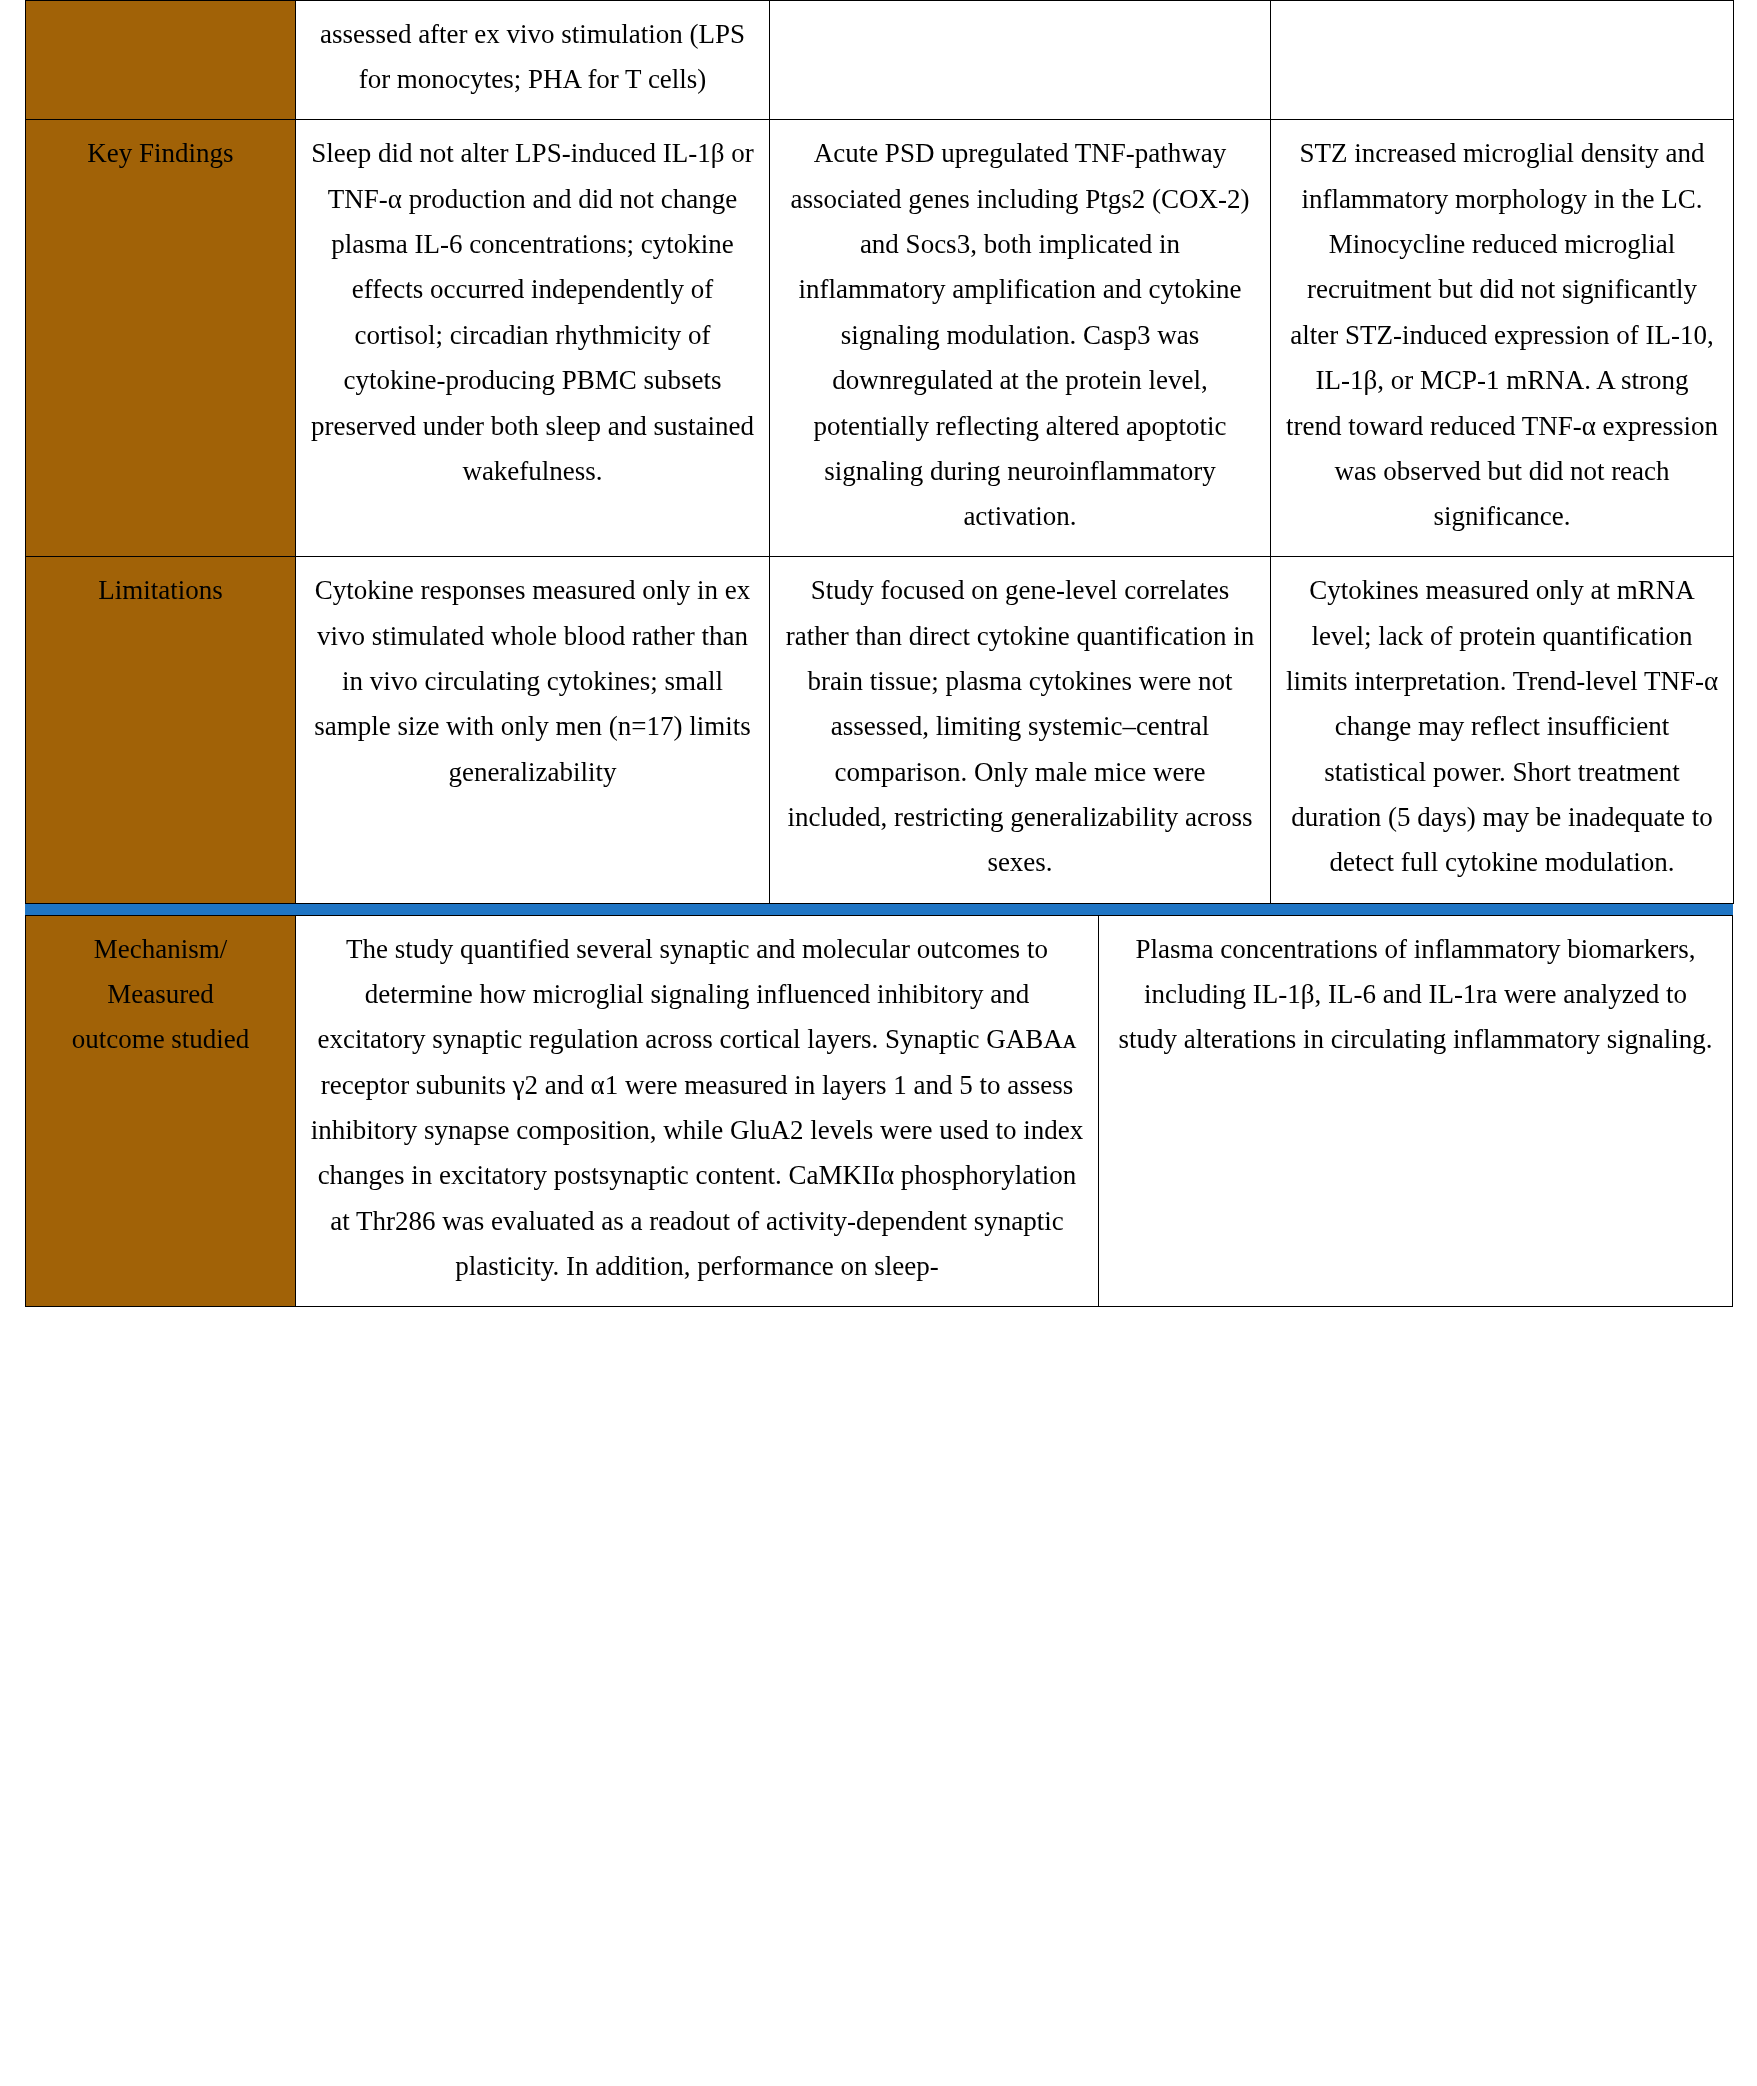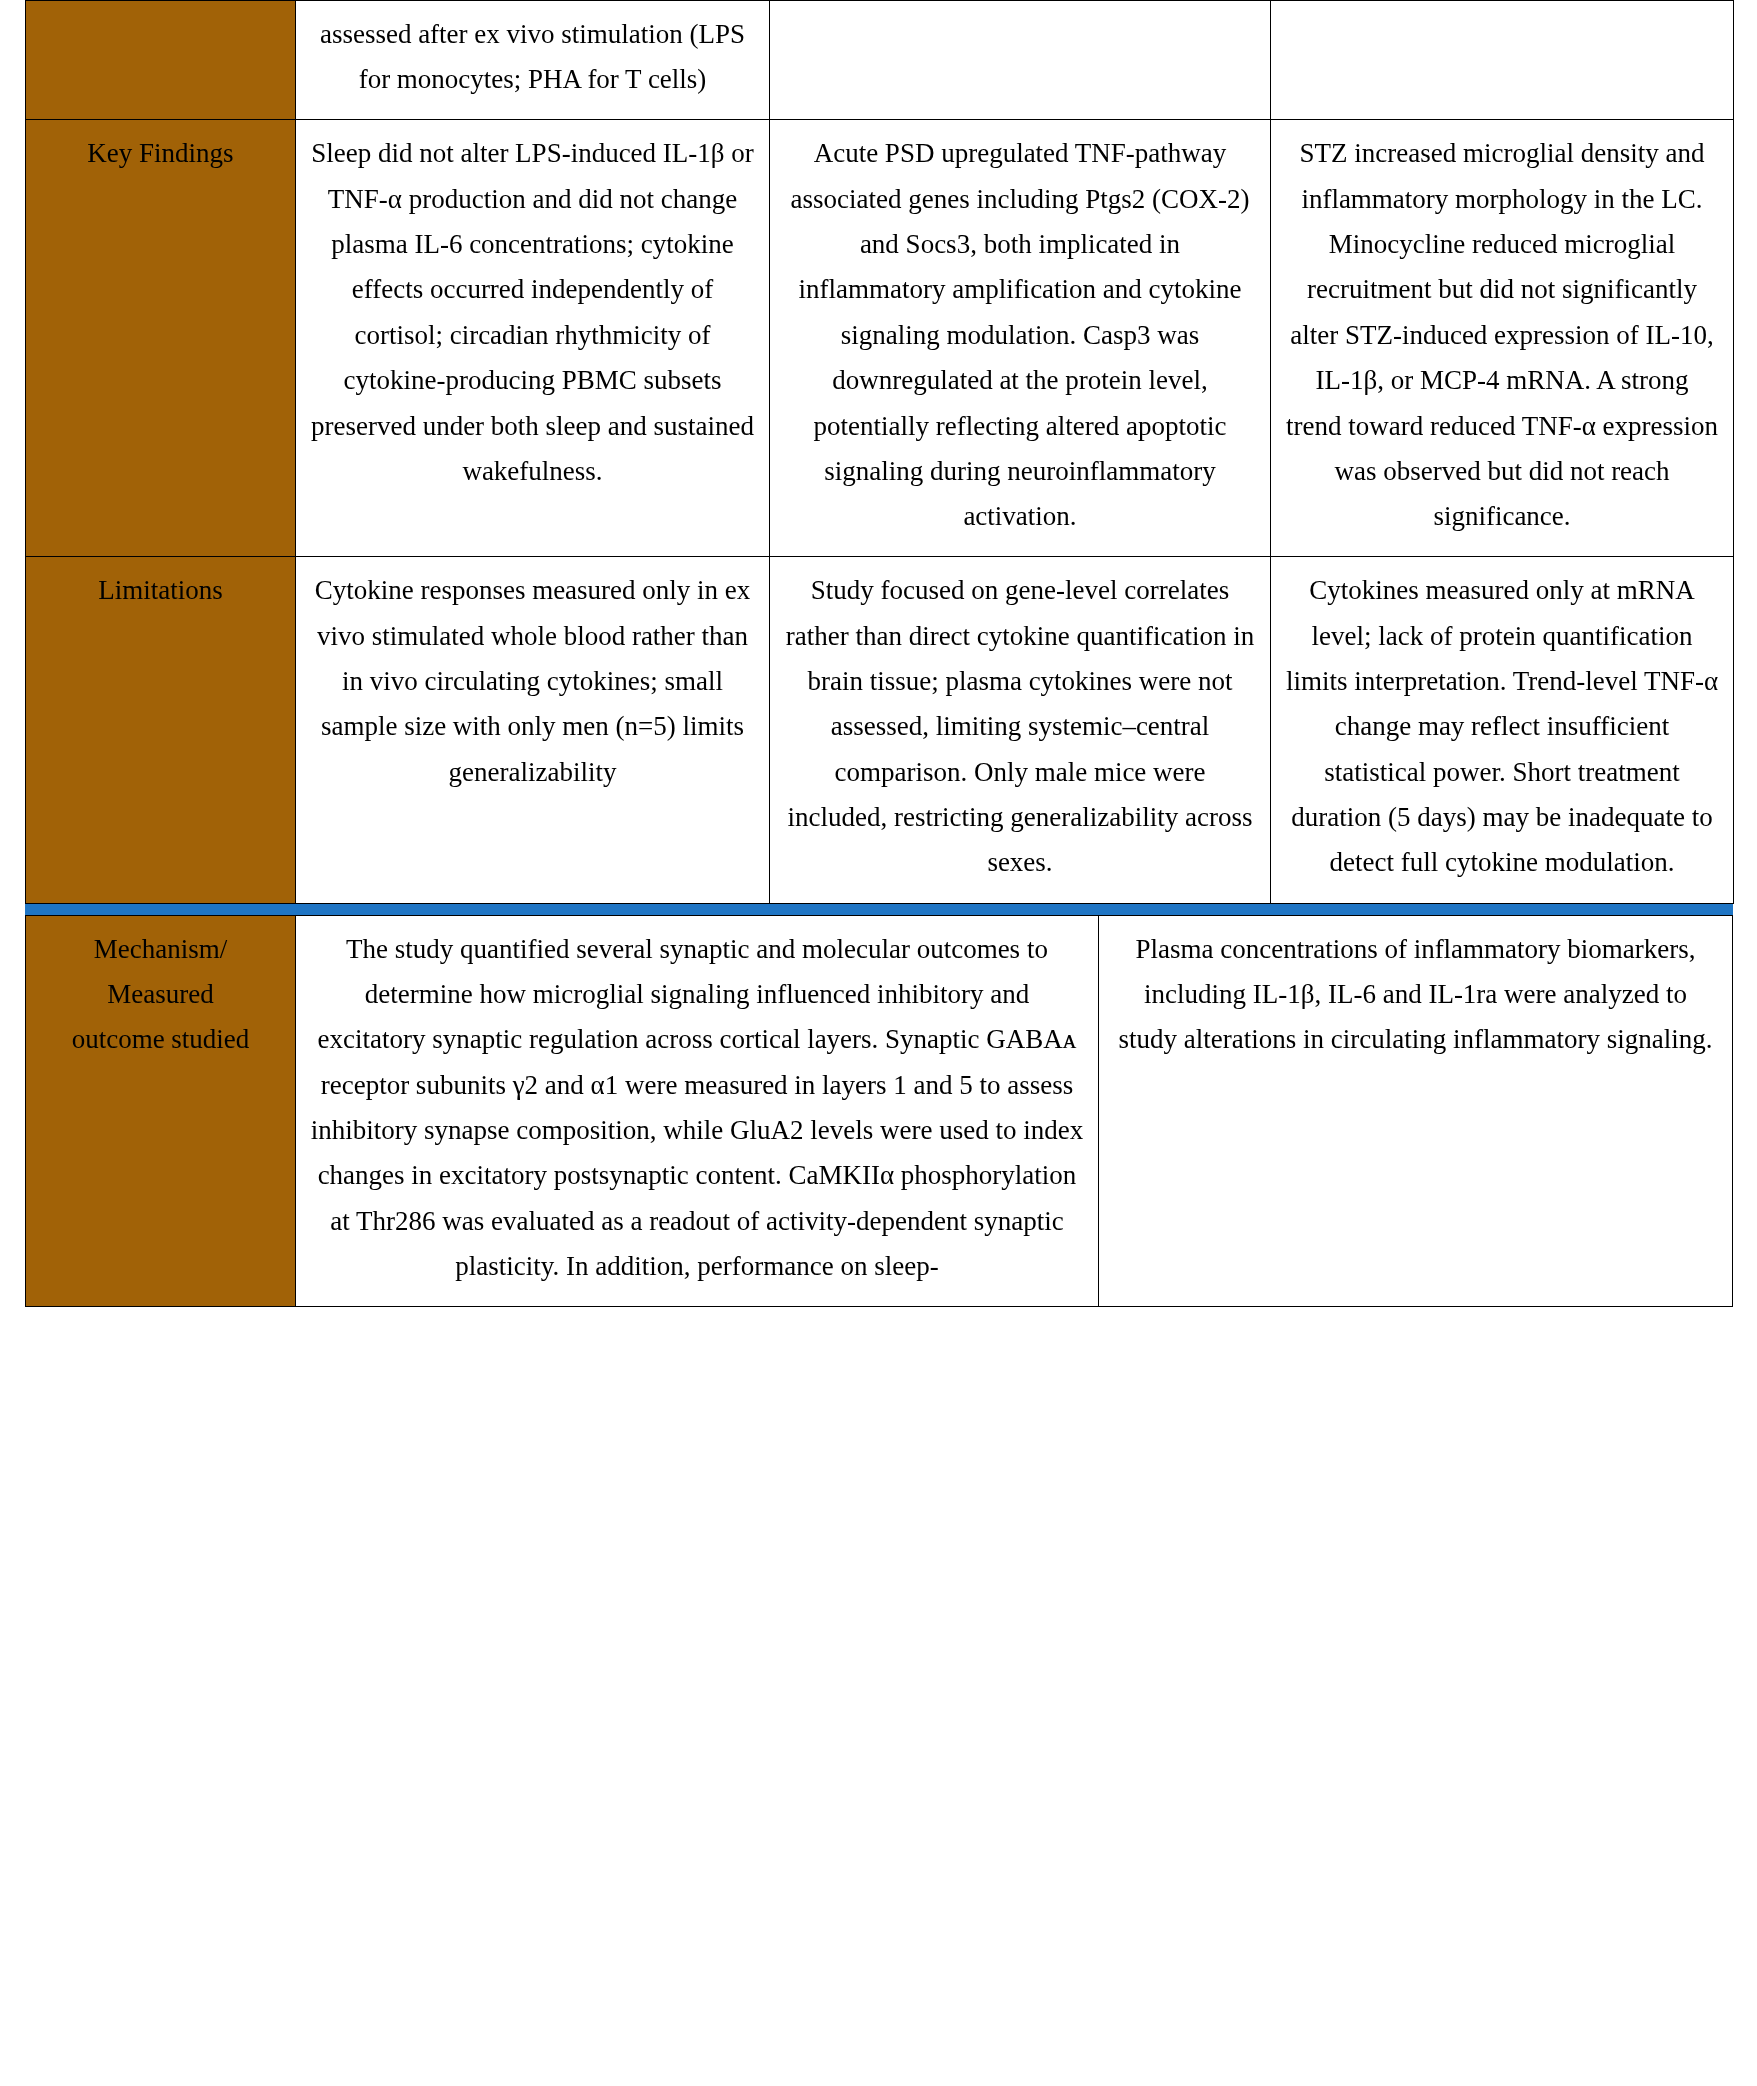--- a/index.html
+++ b/index.html
@@ -91,26 +91,26 @@
         <td class="labelcell"></td>
         <td>assessed after ex vivo stimulation (LPS for monocytes; PHA for T cells)</td>
         <td></td>
         <td></td>
       </tr>
 
       <tr class="rule-top">
         <td class="labelcell">Key Findings</td>
         <td>Sleep did not alter LPS-induced IL-1β or TNF-α production and did not change plasma IL-6 concentrations; cytokine effects occurred independently of cortisol; circadian rhythmicity of cytokine-producing PBMC subsets preserved under both sleep and sustained wakefulness.</td>
         <td>Acute PSD upregulated TNF-pathway associated genes including Ptgs2 (COX-2) and Socs3, both implicated in inflammatory amplification and cytokine signaling modulation. Casp3 was downregulated at the protein level, potentially reflecting altered apoptotic signaling during neuroinflammatory activation.</td>
-        <td>STZ increased microglial density and inflammatory morphology in the LC. Minocycline reduced microglial recruitment but did not significantly alter STZ-induced expression of IL-10, IL-1β, or MCP-4 mRNA. A strong trend toward reduced TNF-α expression was observed but did not reach significance.</td>
+        <td>STZ increased microglial density and inflammatory morphology in the LC. Minocycline reduced microglial recruitment but did not significantly alter STZ-induced expression of IL-10, IL-1β, or MCP-1 mRNA. A strong trend toward reduced TNF-α expression was observed but did not reach significance.</td>
       </tr>
 
       <tr class="rule-top">
         <td class="labelcell">Limitations</td>
-        <td>Cytokine responses measured only in ex vivo stimulated whole blood rather than in vivo circulating cytokines; small sample size with only men (n=5) limits generalizability</td>
+        <td>Cytokine responses measured only in ex vivo stimulated whole blood rather than in vivo circulating cytokines; small sample size with only men (n=17) limits generalizability</td>
         <td>Study focused on gene-level correlates rather than direct cytokine quantification in brain tissue; plasma cytokines were not assessed, limiting systemic–central comparison. Only male mice were included, restricting generalizability across sexes.</td>
         <td>Cytokines measured only at mRNA level; lack of protein quantification limits interpretation. Trend-level TNF-α change may reflect insufficient statistical power. Short treatment duration (5 days) may be inadequate to detect full cytokine modulation.</td>
       </tr>
     </tbody>
   </table>
 
   <div class="bluebar"></div>
 
   <table class="srt">
     <colgroup>

